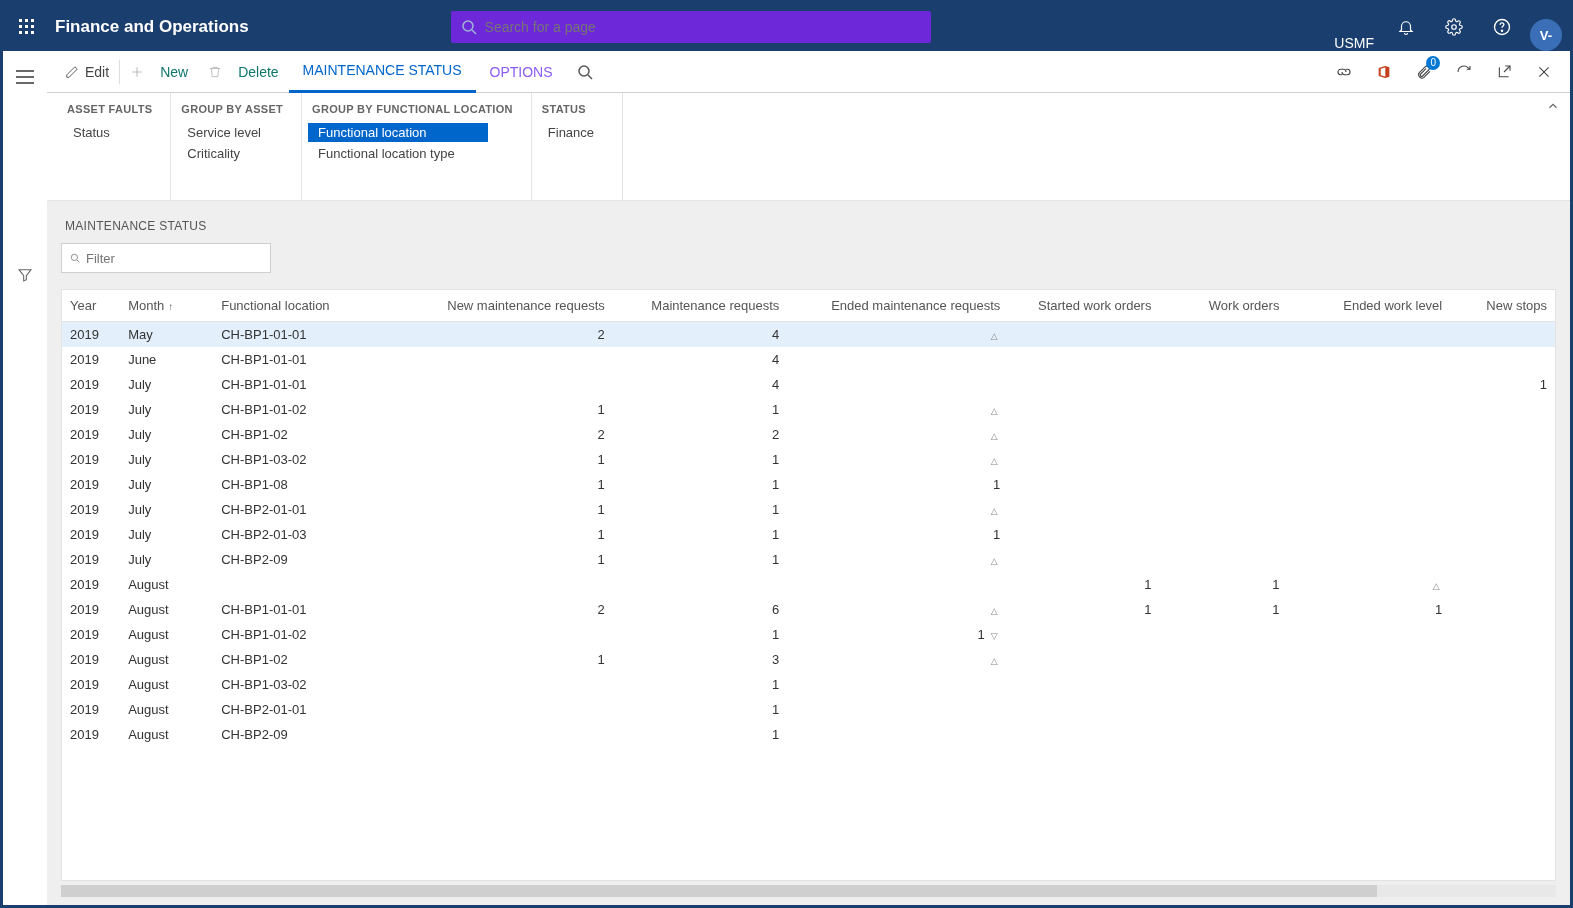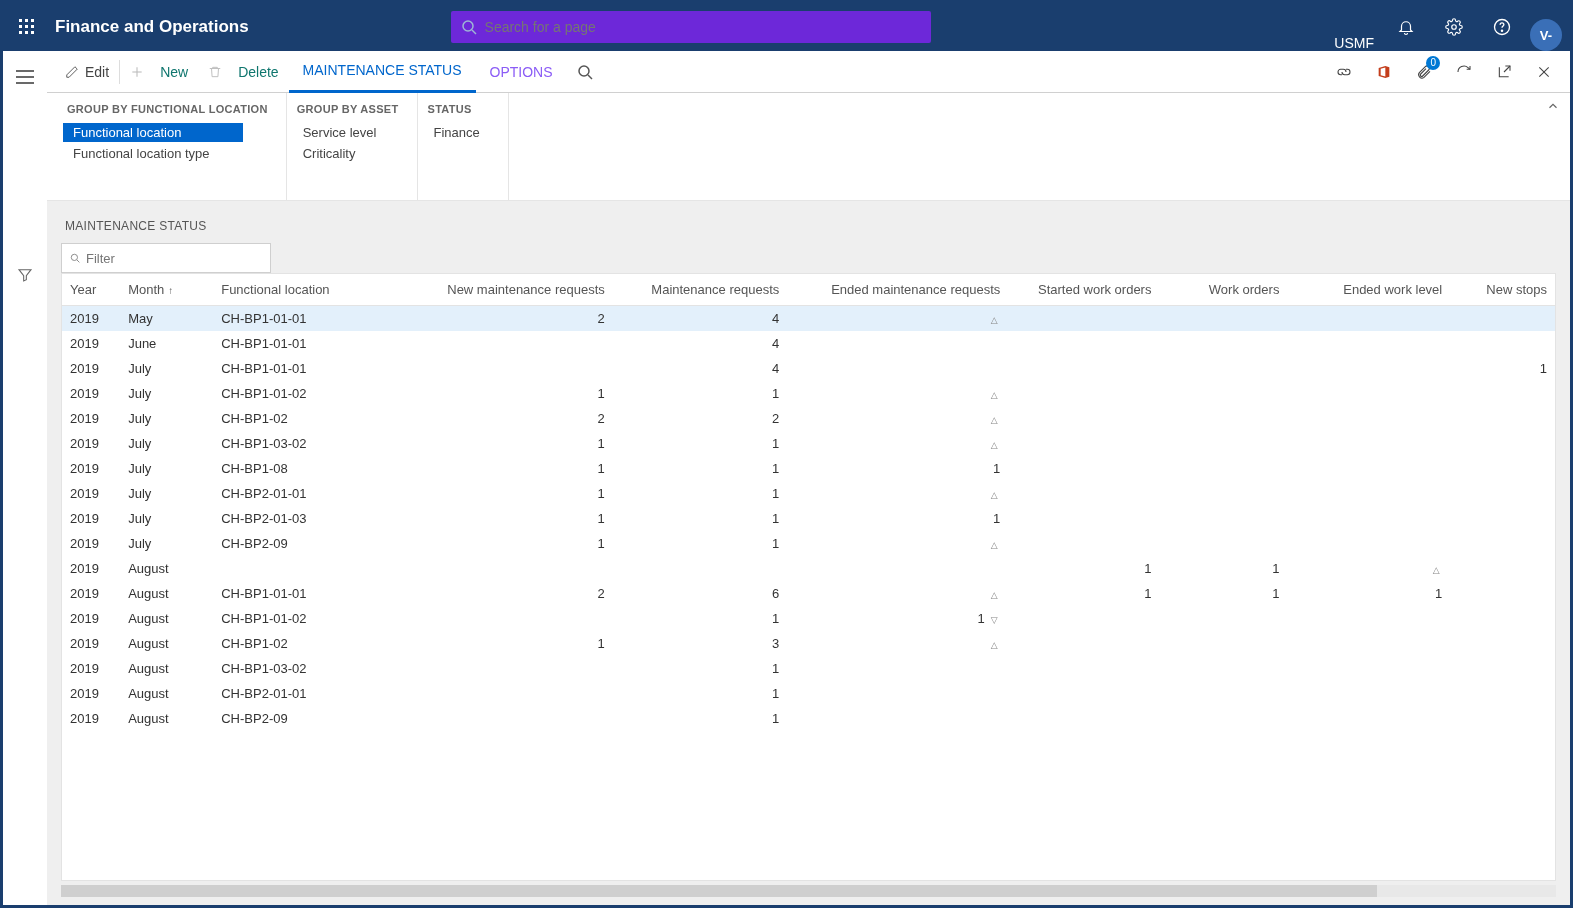--- a/index.html
+++ b/index.html
@@ -40,21 +40,21 @@
 .r-items { display:flex; flex-direction:column; gap:2px; }
 .r-row { display:flex; }
 .r-item { font-size:13px; color:#444; padding:2px 10px; cursor:pointer; border-radius:0; white-space:nowrap; }
 .r-item.sel { background:#0066cc; color:#fff; }
 .r-pill { width:68px; text-align:left; }
 .collapse-ic { position:absolute; right:10px; top:6px; color:#666; cursor:pointer; }
 
 
 .gridwrap { flex:1; background:#efefef; padding:14px 14px 8px 14px; overflow:hidden; display:flex; flex-direction:column; }
 .grid-title { font-size:12px; letter-spacing:.3px; color:#555; margin:4px 0 10px 4px; }
-.filter-box { background:#fff; border:1px solid #cfcfcf; height:30px; width:210px; display:flex; align-items:center; padding:0 8px; font-size:13px; color:#888; margin-bottom:0;}
+.filter-box { background:#fff; border:1px solid #cfcfcf; height:30px; width:210px; display:flex; align-items:center; padding:0 8px; font-size:13px; color:#888; margin-bottom:16px;}
 .filter-box input { border:none; outline:none; margin-left:6px; font-size:13px; flex:1; }
 .table-outer { background:#fff; border:1px solid #e3e3e3; flex:1; overflow:auto; }
 table { border-collapse:collapse; width:100%; font-size:13px; color:#333; }
 thead th { text-align:left; font-weight:400; color:#555; padding:8px 8px; border-bottom:1px solid #e3e3e3; white-space:nowrap; background:#fff; position:sticky; top:0;}
 thead th.num, tbody td.num { text-align:right; }
 tbody td { padding:5px 8px; border-bottom:0; white-space:nowrap; }
 tbody tr.selected { background:#e3f0fb; }
 .sort-ic { font-size:10px; margin-left:4px; color:#555; }
 .tri { font-size:9px; color:#888; display:inline-block; width:12px; text-align:center;}
 .hscroll { height:12px; background:#e8e8e8; margin-top:4px; position:relative; }
@@ -193,33 +193,39 @@
         <div class="ab-ic">
             <svg width="14" height="14" viewBox="0 0 24 24" stroke="#444" stroke-width="1.8">
               <line x1="4" y1="4" x2="20" y2="20"></line>
               <line x1="20" y1="4" x2="4" y2="20"></line>
             </svg>
           </div>
       </div>
     </div>
 
     <div class="ribbon">
-      <div class="rgroup" style="min-width:200px;">
-        <h4>GROUP BY FUNCTIONAL LOCATION</h4>
-        <div class="r-items" id="gbl">
-            <div class="r-item sel" style="width: 180px;">Functional location</div>
-            <div class="r-item" style="width: 180px;">Functional location type</div>
-          </div>
+      <div class="rgroup">
+        <h4>ASSET FAULTS</h4>
+        <div class="r-items">
+          <div class="r-item">Status</div>
+        </div>
       </div>
       <div class="rgroup">
         <h4>GROUP BY ASSET</h4>
         <div class="r-items">
           <div class="r-item">Service level</div>
           <div class="r-item">Criticality</div>
         </div>
+      </div>
+      <div class="rgroup" style="min-width:200px;">
+        <h4>GROUP BY FUNCTIONAL LOCATION</h4>
+        <div class="r-items" id="gbl">
+            <div class="r-item sel" style="width: 180px;">Functional location</div>
+            <div class="r-item" style="width: 180px;">Functional location type</div>
+          </div>
       </div>
       <div class="rgroup">
         <h4>STATUS</h4>
         <div class="r-items">
           <div class="r-item">Finance</div>
         </div>
       </div>
       <div class="collapse-ic">
         <svg width="14" height="14" viewBox="0 0 24 24" fill="none" stroke="#666" stroke-width="2">
             <path d="M6 15l6-6 6 6"></path>

